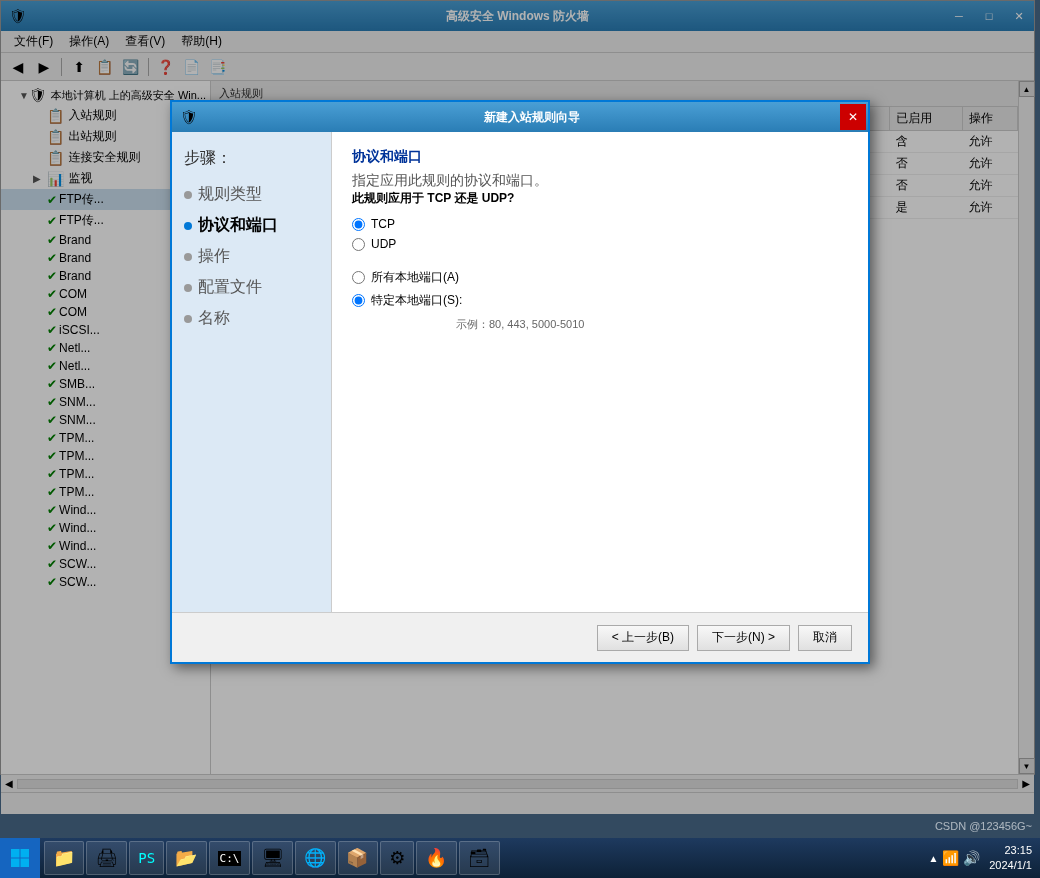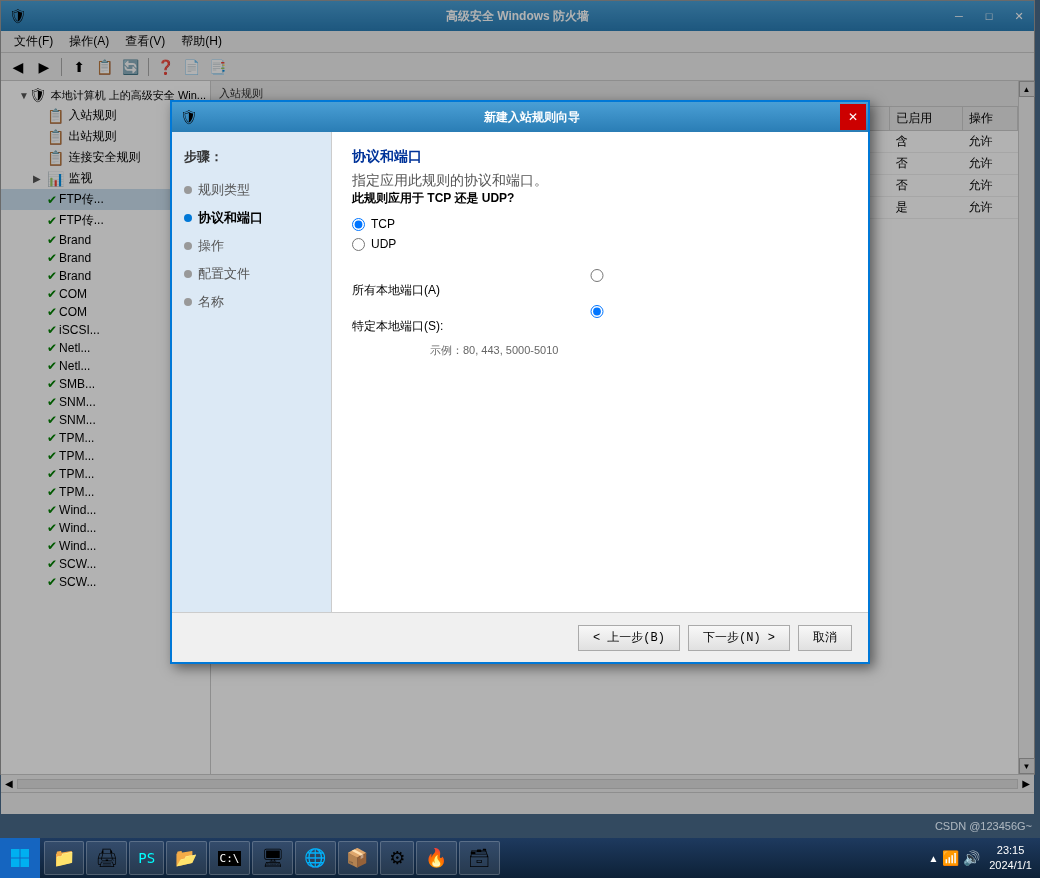--- a/index.html
+++ b/index.html
@@ -247,22 +247,22 @@
       display: flex;
       height: 480px;
     }
     .dialog-left {
       width: 160px;
       background: #dce9f5;
       border-right: 1px solid #ccc;
       padding: 10px 0;
     }
     .dialog-left-header {
-      font-size: 13px;
-      font-weight: bold;
+      font-size: 16px;
+      font-weight: normal;
       padding: 6px 12px 10px;
       color: #333;
     }
     .dialog-step {
       display: flex;
       align-items: center;
       padding: 5px 12px;
       font-size: 12px;
       color: #555;
       cursor: pointer;
@@ -320,58 +320,58 @@
     }
 
     
     .port-question {
       font-size: 12px;
       margin-bottom: 10px;
     }
     .port-radio-group { margin-bottom: 8px; }
     .port-row {
       display: flex;
+      align-items: center;
       margin-bottom: 6px;
       font-size: 12px;
-      flex-direction: column;
     }
     .port-row input[type="radio"] { margin-right: 6px; }
     .port-input {
       margin-left: 6px;
       width: 280px;
       height: 22px;
       border: 1px solid #aaa;
       padding: 0 4px;
       font-size: 12px;
     }
     .port-example {
       font-size: 11px;
       color: #666;
-      margin-left: 78px;
+      margin-left: 104px;
     }
 
     
     .dialog-footer {
       height: 50px;
       background: #f0f0f0;
       border-top: 1px solid #ccc;
       display: flex;
       align-items: center;
       justify-content: flex-end;
       padding: 0 16px;
       gap: 8px;
     }
     .dialog-btn {
       height: 26px;
       padding: 0 14px;
       border: 1px solid #aaa;
       background: linear-gradient(to bottom, #f8f8f8, #e0e0e0);
       cursor: pointer;
       font-size: 12px;
-      font-family: Liberation Mono, monospace;
+      font-family: Liberation Sans, sans-serif;
     }
     .dialog-btn:disabled { color: #999; cursor: default; }
 
     
     .taskbar {
       position: absolute;
       bottom: 0;
       left: 0;
       width: 1040px;
       height: 40px;
@@ -410,21 +410,21 @@
     .taskbar-icon { font-size: 18px; }
     .taskbar-systray {
       display: flex;
       align-items: center;
       padding: 0 8px;
       gap: 4px;
     }
     .taskbar-clock {
       color: white;
       font-size: 11px;
-      text-align: center;
+      text-align: right;
       padding-right: 8px;
       line-height: 1.4;
     }
 
     
     .right-scroll {
       width: 16px;
       background: #f0f0f0;
       border-left: 1px solid #ccc;
       display: flex;
@@ -446,21 +446,21 @@
     
     .watermark {
       position: absolute;
       bottom: 46px;
       right: 8px;
       font-size: 11px;
       color: rgba(255,255,255,0.6);
     }
 
     .dialog-left-step-label {
-      font-size: 13px;
+      font-size: 16px;
     }
   </style>
 </head>
 <body>
 
 <div class="main-window">
 
   <div class="title-bar">
     <span style="position:absolute;left:8px;font-size:14px;">🛡</span>
     <span class="title-bar-text">高级安全 Windows 防火墙</span>

